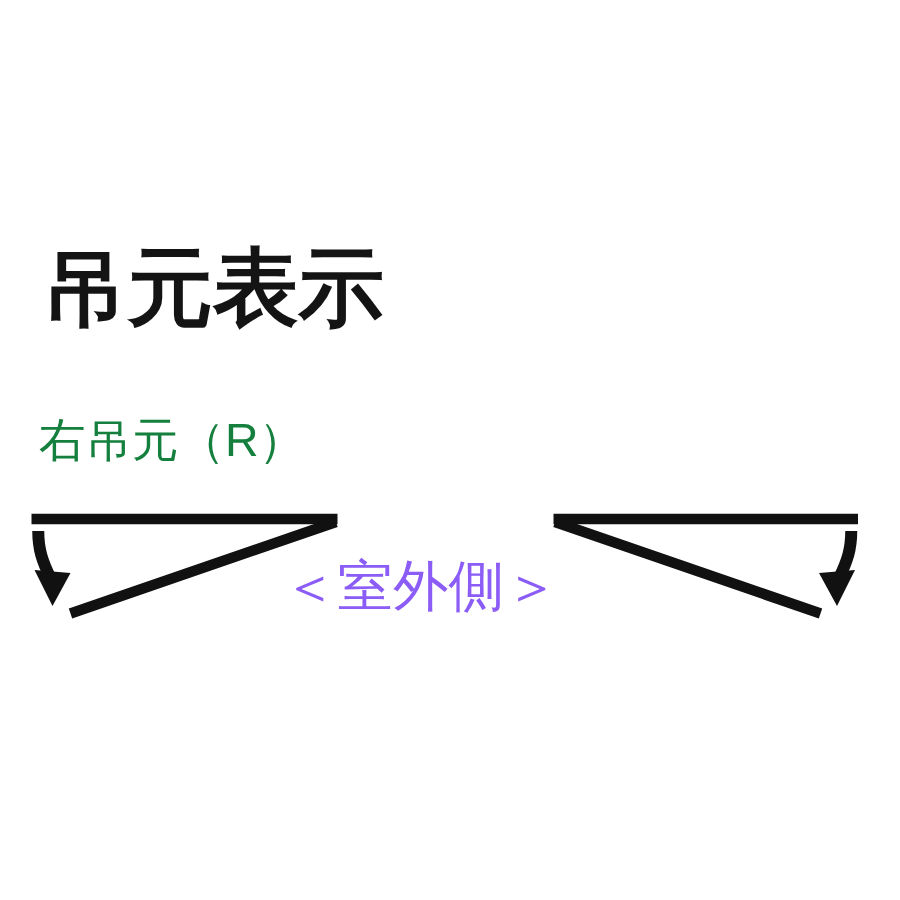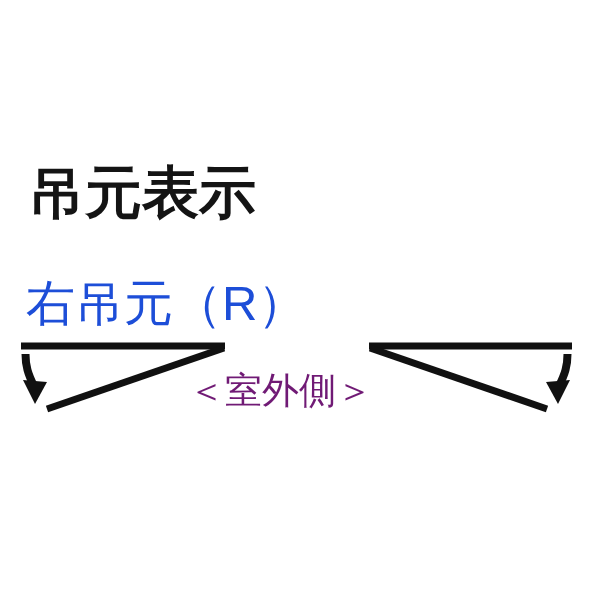--- a/index.html
+++ b/index.html
@@ -27,38 +27,38 @@
     font-weight: 700;
     letter-spacing: 0px;
     color: #141414;
     white-space: nowrap;
   }
 
   
   .label {
     position: absolute;
     top: 278px;
-    font-size: 49px;
+    font-size: 31px;
     line-height: 1.05;
     font-weight: 400;
-    color: #1d4ed8;
+    color: #15803d;
     white-space: nowrap;
   }
   .label-left  { left: 26px; }
   .label-right { left: 362px; }
 
   
   .center-caption {
     position: absolute;
     left: 188px;
     top: 372px;
     font-size: 37px;
     line-height: 1.05;
     font-weight: 400;
-    color: #701a75;
+    color: #8b5cf6;
     white-space: nowrap;
   }
 
   
   .diagram-svg {
     position: absolute;
     left: 0;
     top: 0;
     width: 600px;
     height: 600px;

